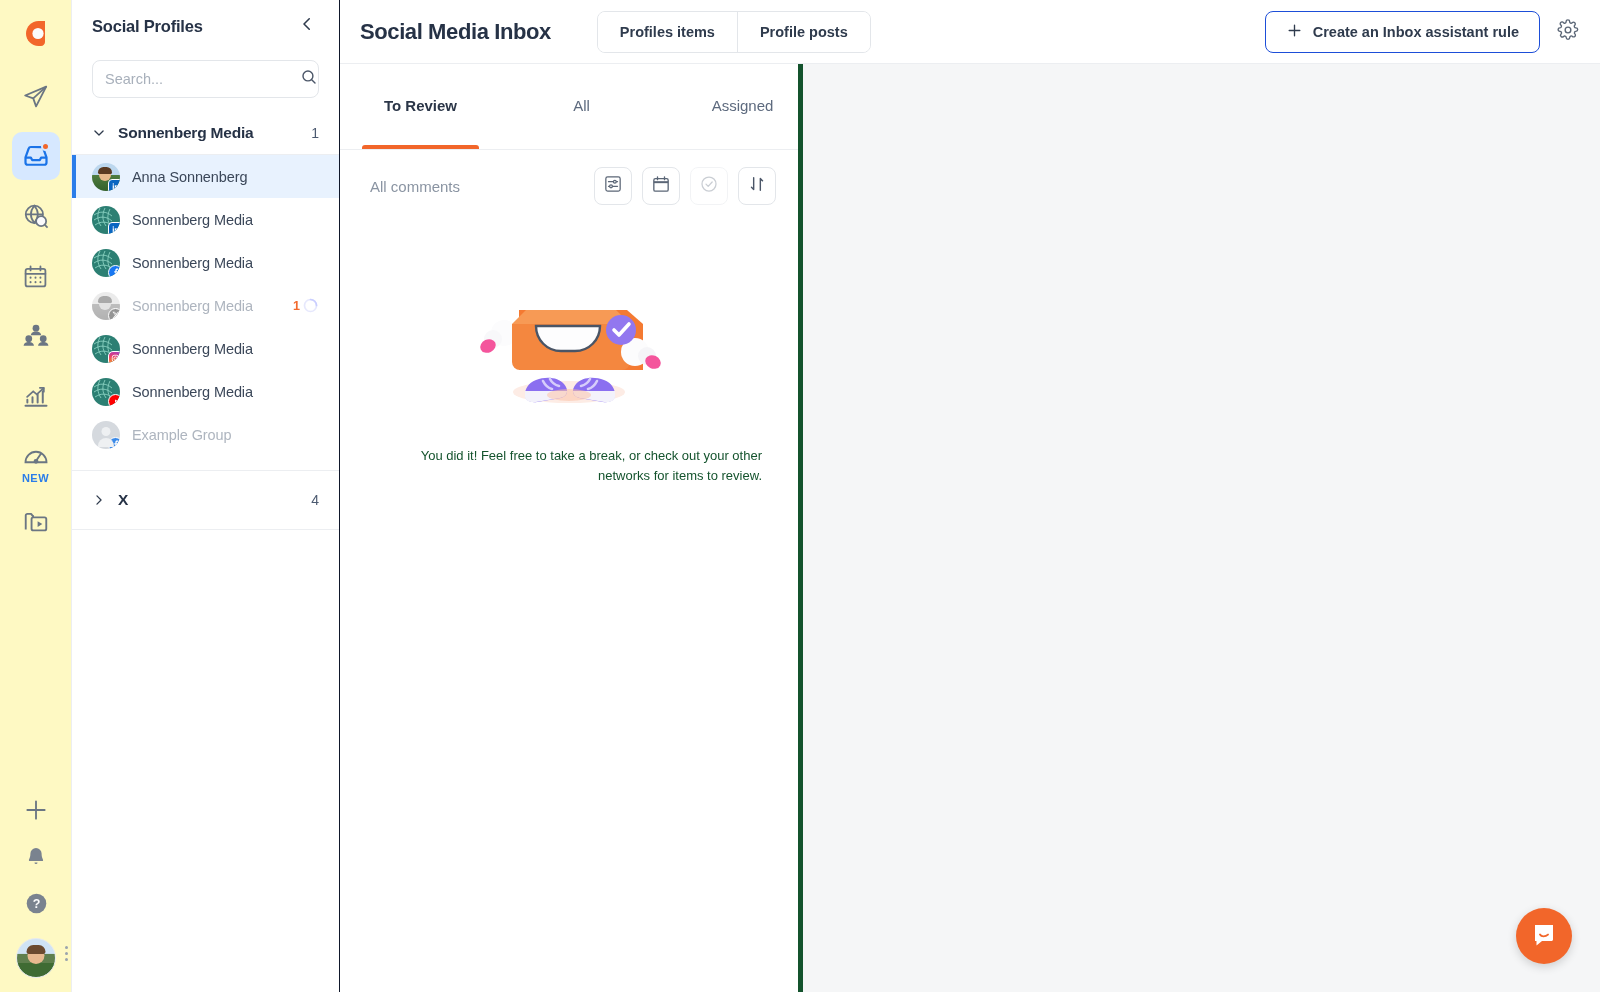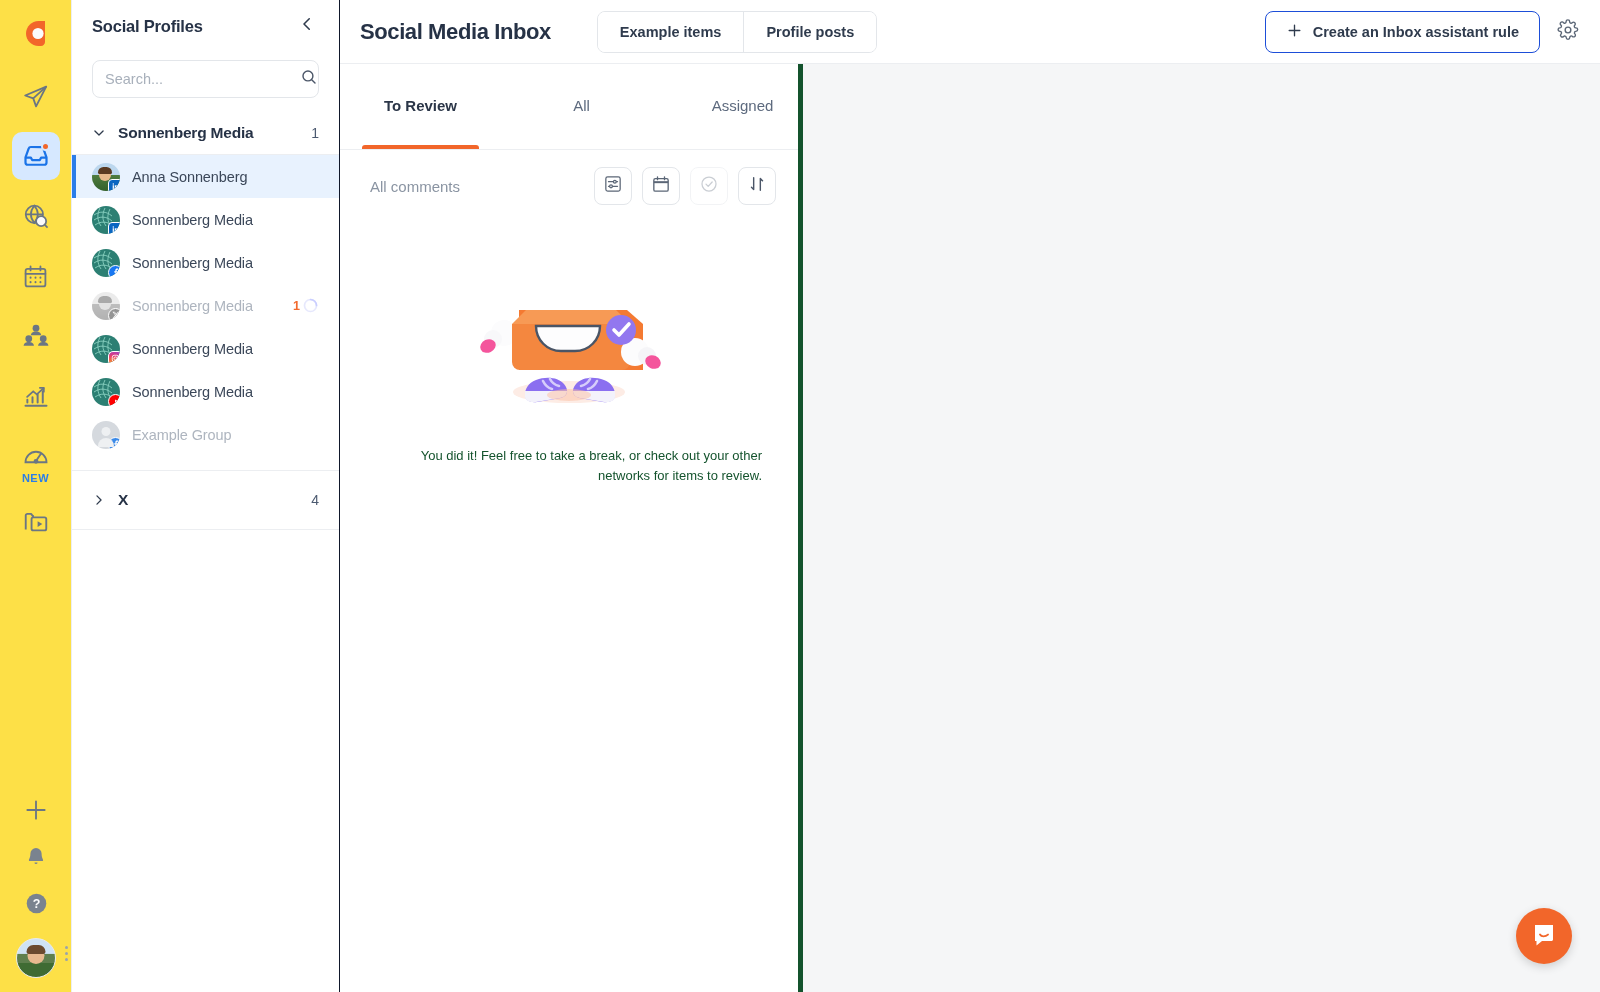--- a/index.html
+++ b/index.html
@@ -8,21 +8,21 @@
     font-family: "Liberation Sans", sans-serif;
     background: #ffffff;
     overflow: hidden;
     -webkit-font-smoothing: antialiased;
   }
   .app { display: flex; width: 1600px; height: 992px; }
 
   
   .rail {
     width: 72px; height: 992px;
-    background: #fde047;
+    background: #fef9c3;
     border-right: 1px solid #eceef1;
     display: flex; flex-direction: column; align-items: center;
     flex: 0 0 72px;
     position: relative;
   }
   .rail-logo { margin-top: 8px; width: 48px; height: 48px; display:flex; align-items:center; justify-content:center; }
   .rail-items { margin-top: 16px; display:flex; flex-direction: column; align-items:center; gap: 12px; }
   .rail-btn {
     width: 48px; height: 48px; border-radius: 10px;
     display: flex; align-items: center; justify-content: center;
@@ -495,21 +495,21 @@
       <span class="group-count">4</span>
     </div>
     <div class="divider"></div>
   </div>
 
   <div class="main">
 
     <div class="topbar">
       <div class="page-title">Social Media Inbox</div>
       <div class="seg">
-        <div>Example items</div>
+        <div>Profiles items</div>
         <div>Profile posts</div>
       </div>
       <div class="topbar-right">
         <div class="rule-btn">
           <span>
             <svg width="17" height="17" viewBox="0 0 24 24" stroke="#2f3b4d" stroke-width="1.9" stroke-linecap="round">
                 <path d="M12 4.5v15M4.5 12h15"></path>
               </svg>
           </span>
           <span>Create an Inbox assistant rule</span>

